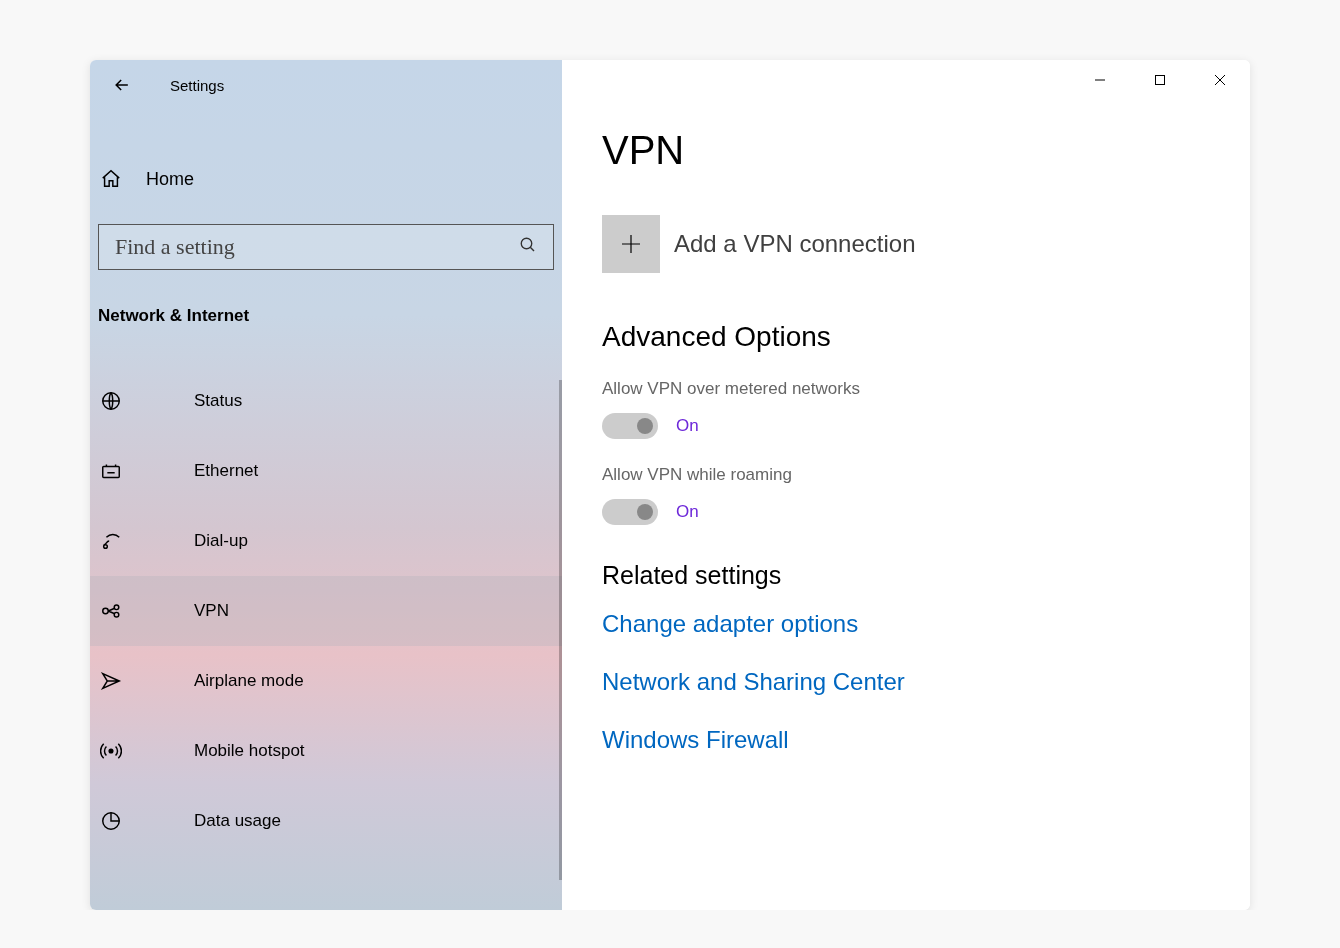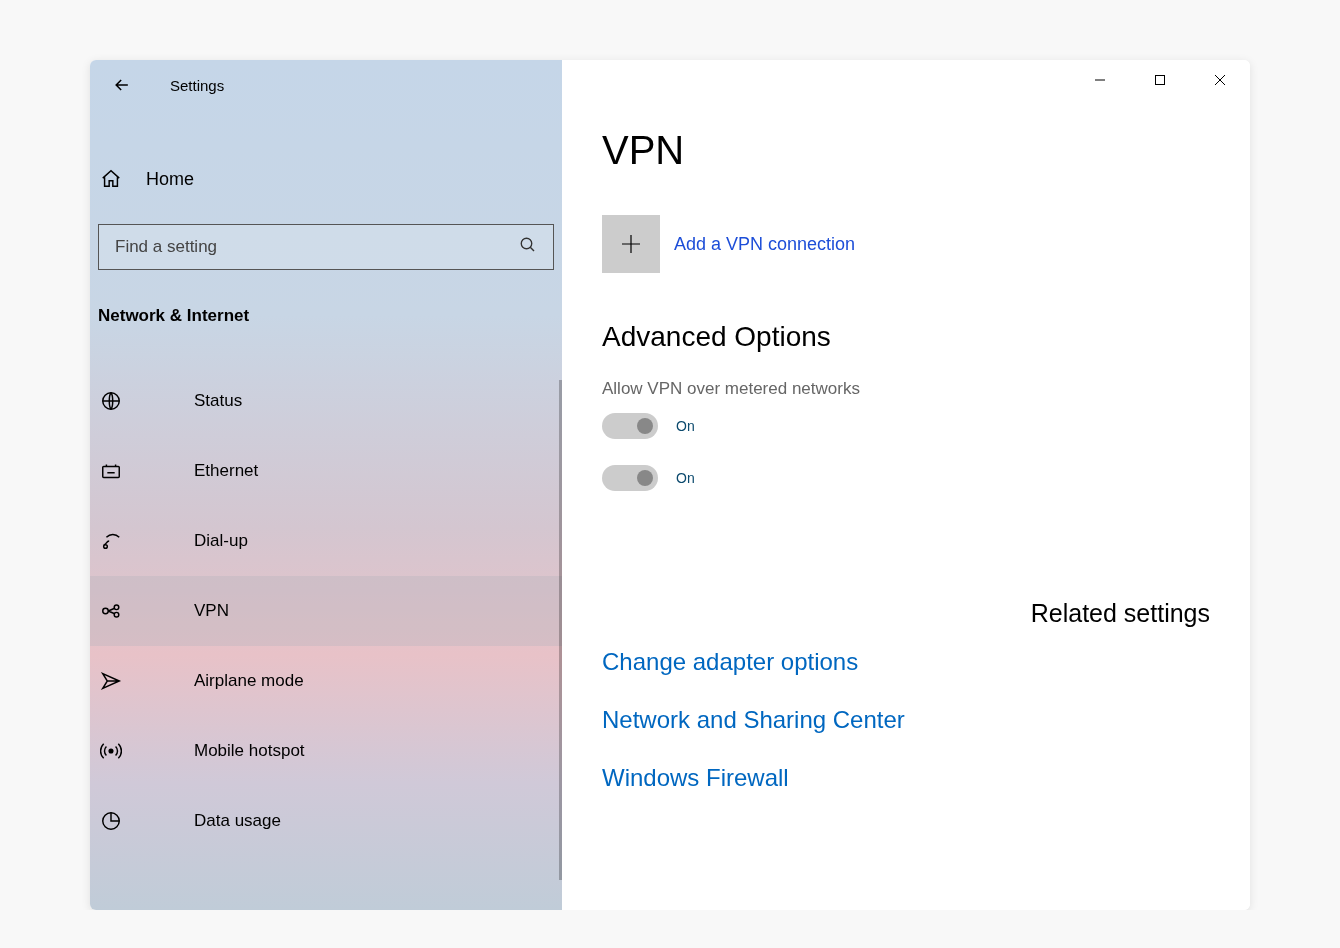--- a/index.html
+++ b/index.html
@@ -79,23 +79,24 @@
       border: 1.5px solid #555;
       background: rgba(255,255,255,0.15);
       display: flex;
       align-items: center;
       padding: 0 16px;
     }
     .search-input {
       flex: 1;
       border: none;
       background: transparent;
-      font-size: 17px;
+      font-size: 22px;
       color: #333;
       outline: none;
+      font-family: Liberation Serif, serif;
     }
     .search-input::placeholder {
       color: #444;
     }
     .search-icon {
       width: 18px;
       height: 18px;
     }
     .category-label {
       font-size: 17px;
@@ -193,22 +194,22 @@
       background: #cccccc;
       display: flex;
       align-items: center;
       justify-content: center;
     }
     .add-tile svg {
       width: 24px;
       height: 24px;
     }
     .add-label {
-      font-size: 18px;
-      color: #1d4ed8;
+      font-size: 24px;
+      color: #404040;
     }
     .section-title {
       font-size: 28px;
       font-weight: 400;
       color: #000;
       margin-top: 48px;
     }
     .setting-item {
       margin-top: 26px;
     }
@@ -233,29 +234,28 @@
     .toggle-knob {
       position: absolute;
       right: 5px;
       top: 5px;
       width: 16px;
       height: 16px;
       background: #888;
       border-radius: 50%;
     }
     .toggle-state {
-      font-size: 14px;
-      color: #0c4a6e;
+      font-size: 17px;
+      color: #6d28d9;
     }
     .related-title {
       font-size: 25px;
       font-weight: 400;
       color: #000;
-      margin-top: 108px;
-      text-align: right;
+      margin-top: 36px;
     }
     .related-links {
       margin-top: 20px;
     }
     .related-link {
       display: block;
       font-size: 24px;
       color: #0067c0;
       margin-bottom: 30px;
       cursor: pointer;
@@ -407,20 +407,21 @@
         <div class="setting-label">Allow VPN over metered networks</div>
         <div class="toggle-row">
           <div class="toggle">
             <div class="toggle-knob"></div>
           </div>
           <span class="toggle-state">On</span>
         </div>
       </div>
 
       <div class="setting-item">
+        <div class="setting-label">Allow VPN while roaming</div>
         <div class="toggle-row">
           <div class="toggle">
             <div class="toggle-knob"></div>
           </div>
           <span class="toggle-state">On</span>
         </div>
       </div>
 
       <h2 class="related-title">Related settings</h2>
       <div class="related-links">

